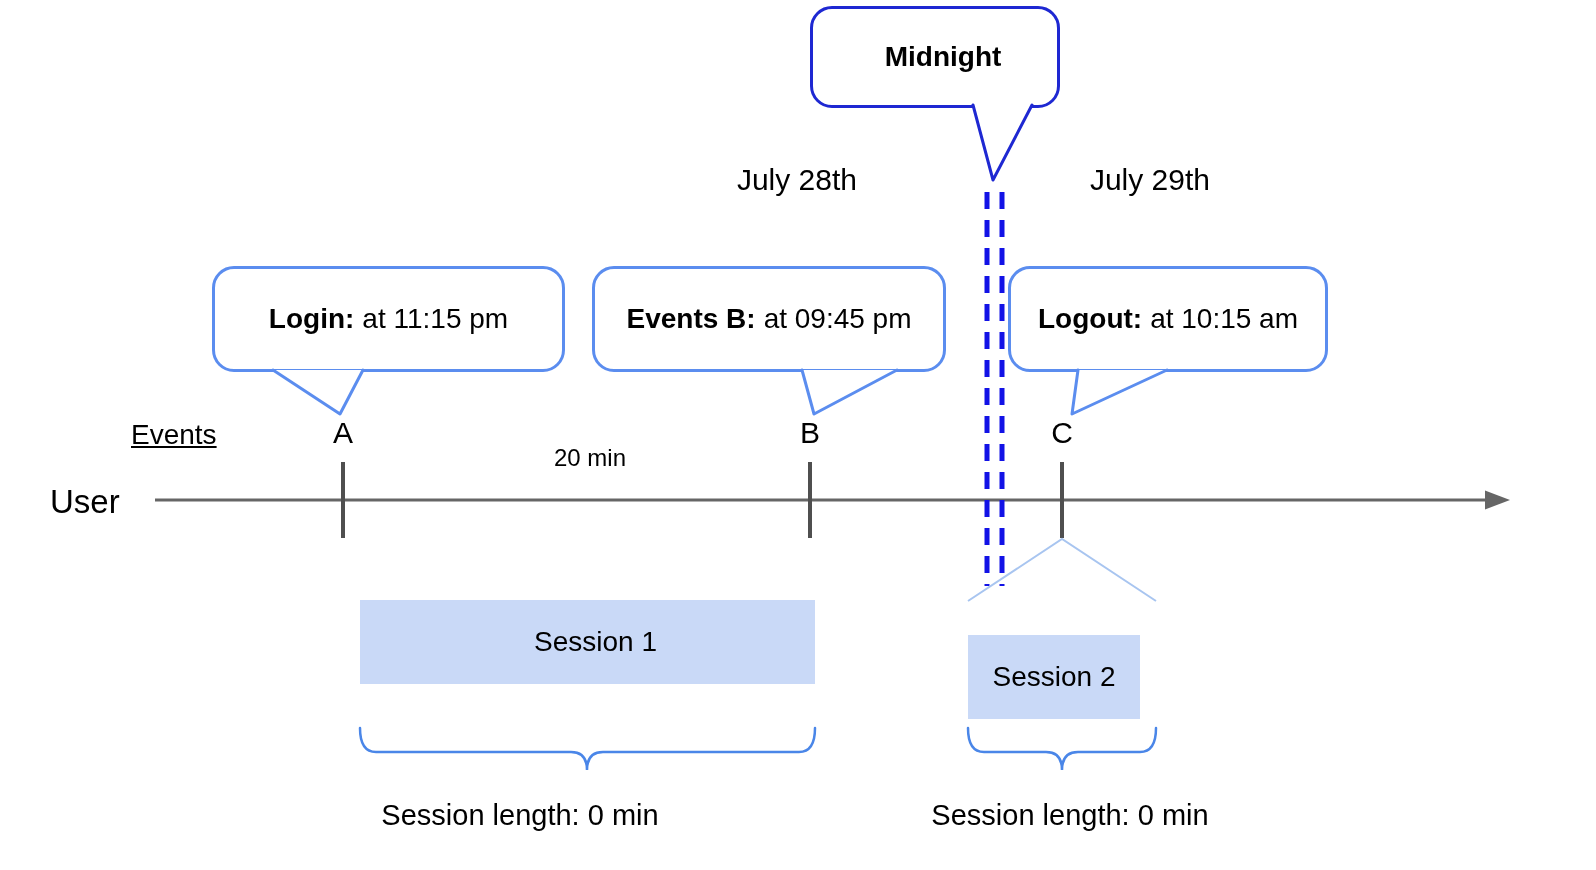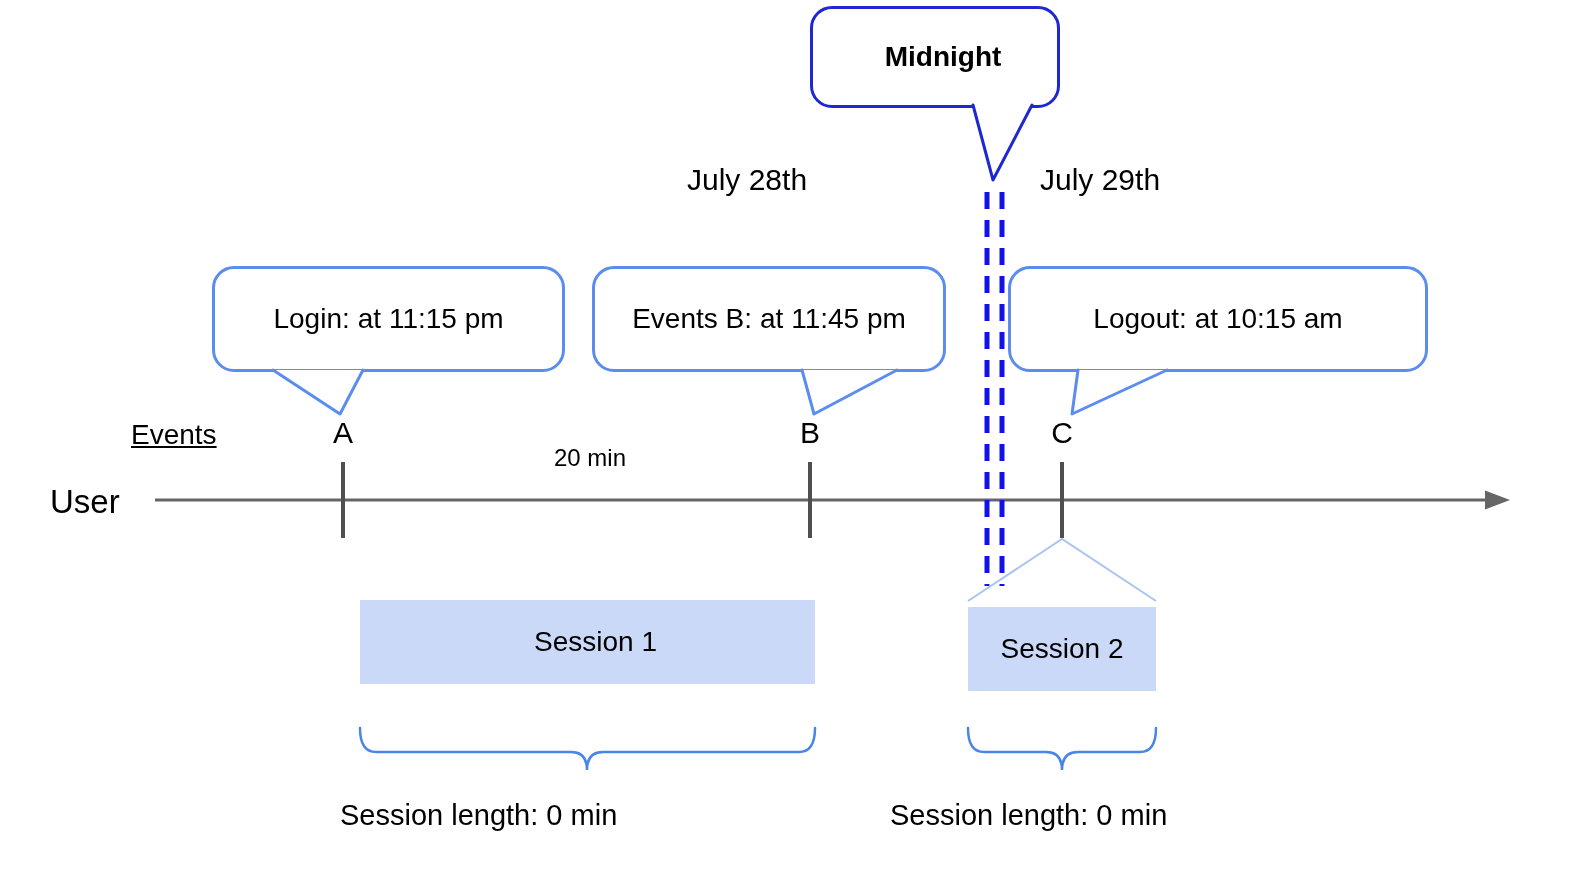--- a/index.html
+++ b/index.html
@@ -25,27 +25,27 @@
     background: #ffffff;
     border: 3px solid #5b8def;
     border-radius: 22px;
     display: flex;
     align-items: center;
     justify-content: center;
     font-size: 28px;
     z-index: 2;
     white-space: nowrap;
   }
-  .bubble .b-title { font-weight: normal; }
+  .bubble .b-title { font-weight: bold; }
   .bubble .b-detail { margin-left: 8px; }
   .bubble.dark { border-color: #1e28d2; font-weight: bold; }
   .date-label {
     position: absolute;
     font-size: 30px;
-    text-align: left;
+    text-align: right;
     width: 170px;
     z-index: 1;
   }
   .axis-label { position: absolute; font-size: 28px; z-index: 1; text-decoration: underline; }
   .user-label { position: absolute; font-size: 33px; z-index: 1; }
   .interval-label { position: absolute; font-size: 24px; width: 110px; text-align: center; z-index: 1; }
   .event-letter {
     position: absolute;
     width: 34px;
     text-align: center;
@@ -58,21 +58,21 @@
     background: #c9d9f7;
     display: flex;
     align-items: center;
     justify-content: center;
     font-size: 28px;
     z-index: 2;
   }
   .length-label {
     position: absolute;
     width: 360px;
-    text-align: left;
+    text-align: center;
     font-size: 29px;
     z-index: 1;
   }
 </style>
 </head>
 <body>
 
 <div class="canvas">
 
   <div class="bubble dark" style="left: 810px; top: 6px; width: 250px; height: 102px; border-color: rgb(30, 40, 210); padding-left: 16px;">
@@ -82,40 +82,40 @@
   <div class="date-label" style="left:687px; top:163px;">July 28th</div>
   <div class="date-label" style="left:1040px; top:163px;">July 29th</div>
 
   <div class="bubble" style="left: 212px; top: 266px; width: 353px; height: 106px; border-color: rgb(91, 141, 239);">
     <span class="b-title">Login:</span>
     <span class="b-detail">at 11:15 pm</span>
   </div>
 
   <div class="bubble" style="left: 592px; top: 266px; width: 354px; height: 106px; border-color: rgb(91, 141, 239);">
     <span class="b-title">Events B:</span>
-    <span class="b-detail">at 11:45 pm</span>
+    <span class="b-detail">at 09:45 pm</span>
   </div>
 
-  <div class="bubble" style="left: 1008px; top: 266px; width: 420px; height: 106px; border-color: rgb(91, 141, 239);">
+  <div class="bubble" style="left: 1008px; top: 266px; width: 320px; height: 106px; border-color: rgb(91, 141, 239);">
     <span class="b-title">Logout:</span>
     <span class="b-detail">at 10:15 am</span>
   </div>
 
   <div class="axis-label" style="left:131px; top:419px;">Events</div>
   <div class="user-label" style="left:50px; top:483px;">User</div>
   <div class="interval-label" style="left:535px; top:444px;">20 min</div>
 
   <div class="event-letter" style="left:326px; top:416px;">A</div>
   <div class="event-letter" style="left:793px; top:416px;">B</div>
   <div class="event-letter" style="left:1045px; top:416px;">C</div>
 
   <div class="session-box" style="left: 360px; top: 600px; width: 455px; height: 84px; background-color: rgb(201, 217, 247); padding-left: 16px;">
     <span>Session 1</span>
   </div>
-  <div class="session-box" style="left: 968px; top: 607px; width: 188px; height: 84px; background-color: rgb(201, 217, 247);">
+  <div class="session-box" style="left: 968px; top: 635px; width: 172px; height: 84px; background-color: rgb(201, 217, 247);">
     <span>Session 2</span>
   </div>
 
   <div class="length-label" style="left:340px; top:799px;">Session length: 0 min</div>
   <div class="length-label" style="left:890px; top:799px;">Session length: 0 min</div>
 
   <svg class="overlay-svg" viewBox="0 0 1596 870">
 
     <line x1="155" y1="500" x2="1492" y2="500" stroke="#666666" stroke-width="3"></line>
     <path d="M1510,500 L1485,490.5 L1485,509.5 Z" fill="#666666"></path>

